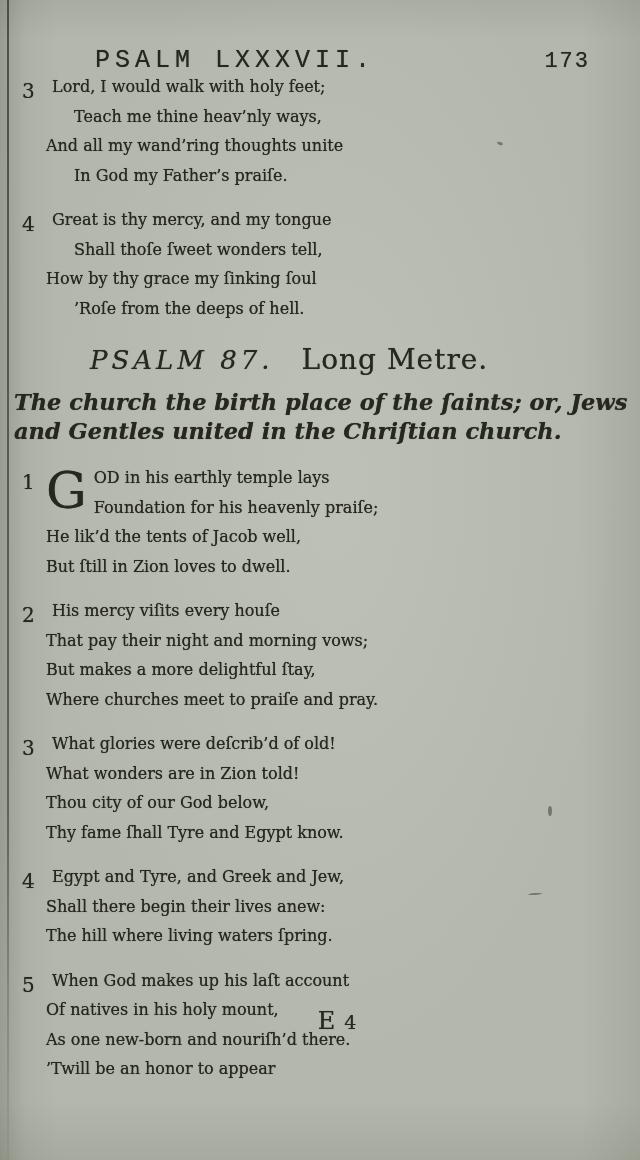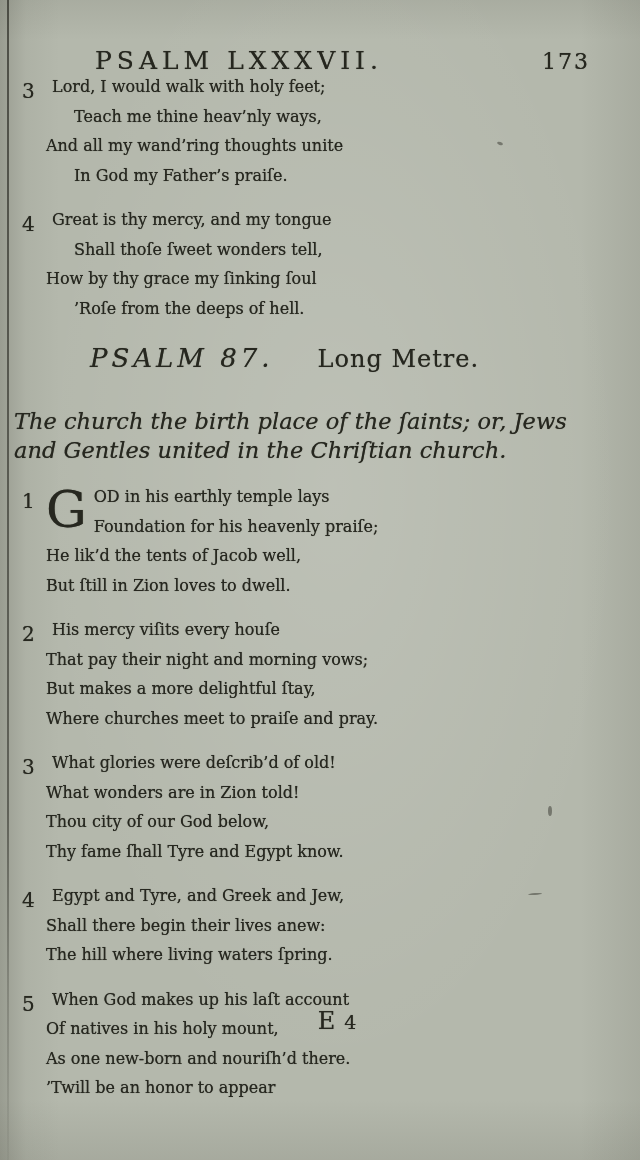--- a/index.html
+++ b/index.html
@@ -27,41 +27,41 @@
       rgba(44,44,37,0.25) 85%, rgba(44,44,37,0.05) 100%);
     text-shadow: none;
   }
   .speck { position: absolute; background: rgba(40,40,33,0.45); border-radius: 50%; text-shadow: none; }
   .speck1 { left: 548px; top: 806px; width: 4px; height: 10px; }
   .speck2 { left: 528px; top: 893px; width: 14px; height: 2px; transform: rotate(-4deg); }
   .speck3 { left: 497px; top: 142px; width: 6px; height: 3px; transform: rotate(20deg); }
 
   .header {
     position: absolute; top: 20px; left: 95px; right: 50px;
-    display: flex; justify-content: space-between; align-items: baseline;
+    display: flex; justify-content: space-between; align-items: baseline; font-family: Liberation Mono, monospace;
   }
   .running-title { font-size: 25px; letter-spacing: 5px; white-space: nowrap; }
   .page-number { font-size: 22px; letter-spacing: 2px; margin-top: 29px; }
 
   .content { position: absolute; top: 72px; left: 46px; right: 36px; }
 
   .stanza { position: relative; margin-bottom: 15px; }
   .num { position: absolute; left: -24px; top: 7px; font-size: 20px; }
   .vl { margin: 0; font-size: 16px; line-height: 29.5px; white-space: nowrap; }
   .l1 { padding-left: 6px; }
   .ind { padding-left: 28px; }
 
   .section-head {
-    margin: 20px 0 34px 44px;
-    display: flex; align-items: flex-end; gap: 44px;
+    margin: 20px 0 12px 44px;
+    display: flex; align-items: center; gap: 28px;
   }
   .psalm-title { font-style: italic; font-size: 26px; letter-spacing: 4px; white-space: nowrap; }
-  .metre { font-size: 24px; letter-spacing: 1px; white-space: nowrap; }
+  .metre { font-size: 28px; letter-spacing: 1px; white-space: nowrap; }
 
-  .subtitle { margin: 4px 0 18px -32px; }
+  .subtitle { margin: 4px 0 18px -32px; font-weight: bold; }
   .sub-line { font-style: italic; font-size: 22.5px; line-height: 28.5px; white-space: nowrap; }
 
   .dropwrap { overflow: hidden; }
   .dropcap {
     float: left;
     font-size: 51px; line-height: 52px;
     padding: 2px 7px 0 0;
   }
 
   .footer { position: absolute; top: 1007px; left: 17px; width: 640px; text-align: center; }

